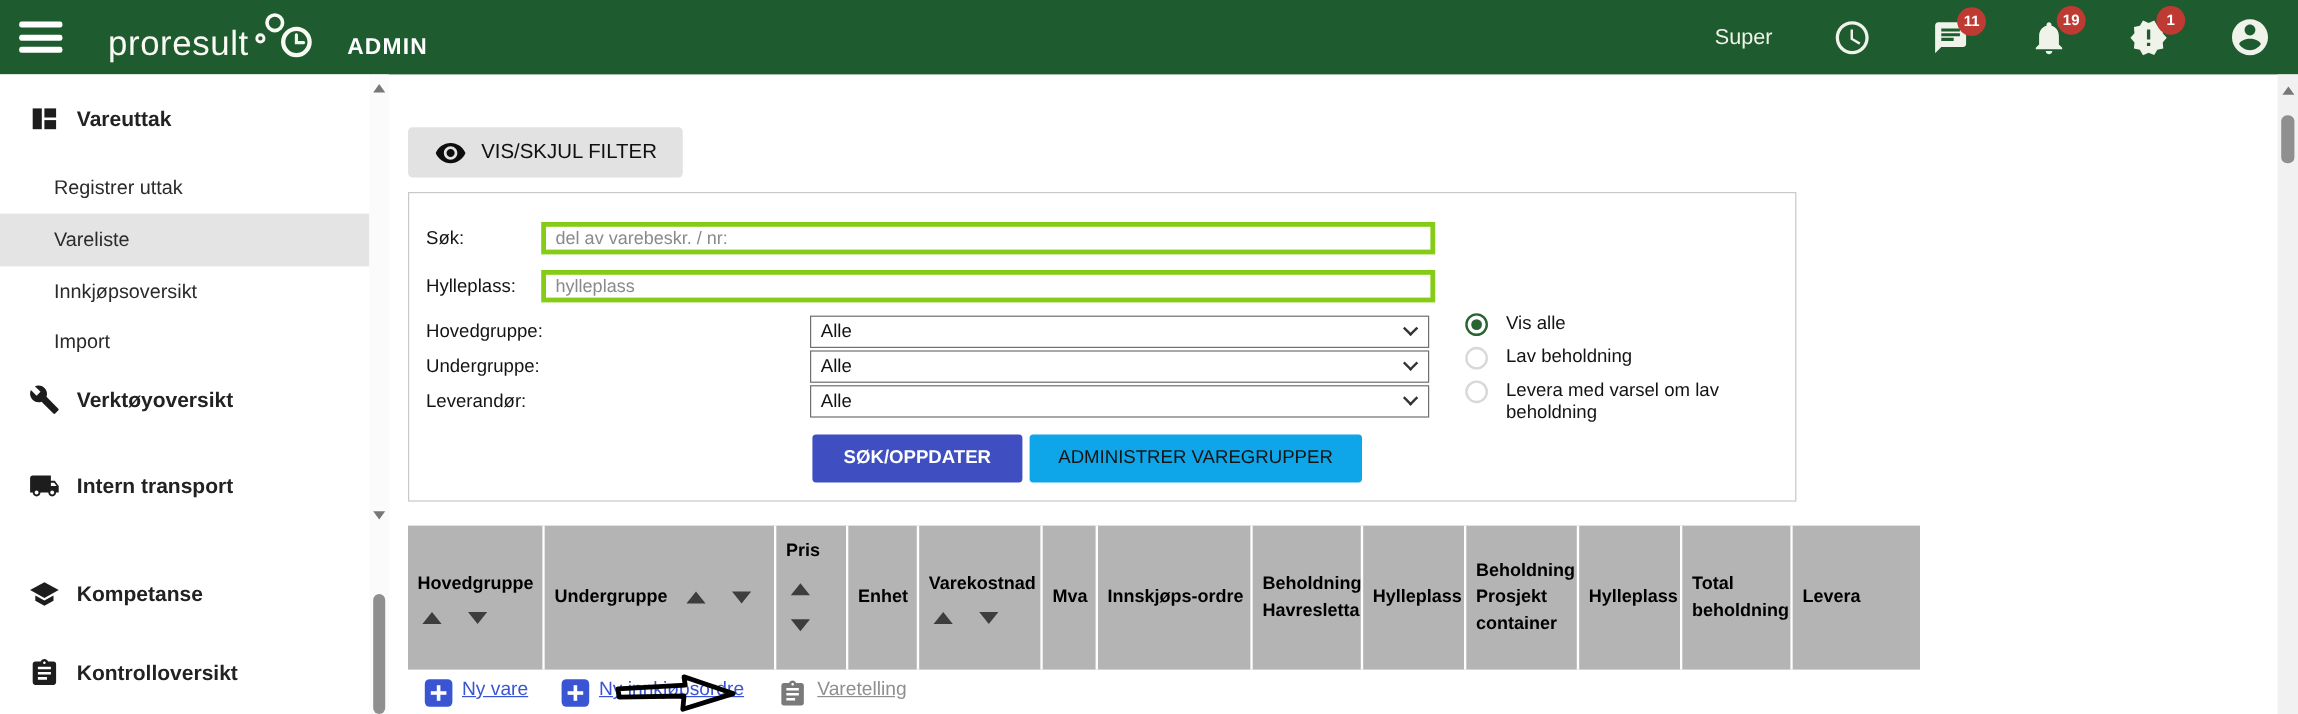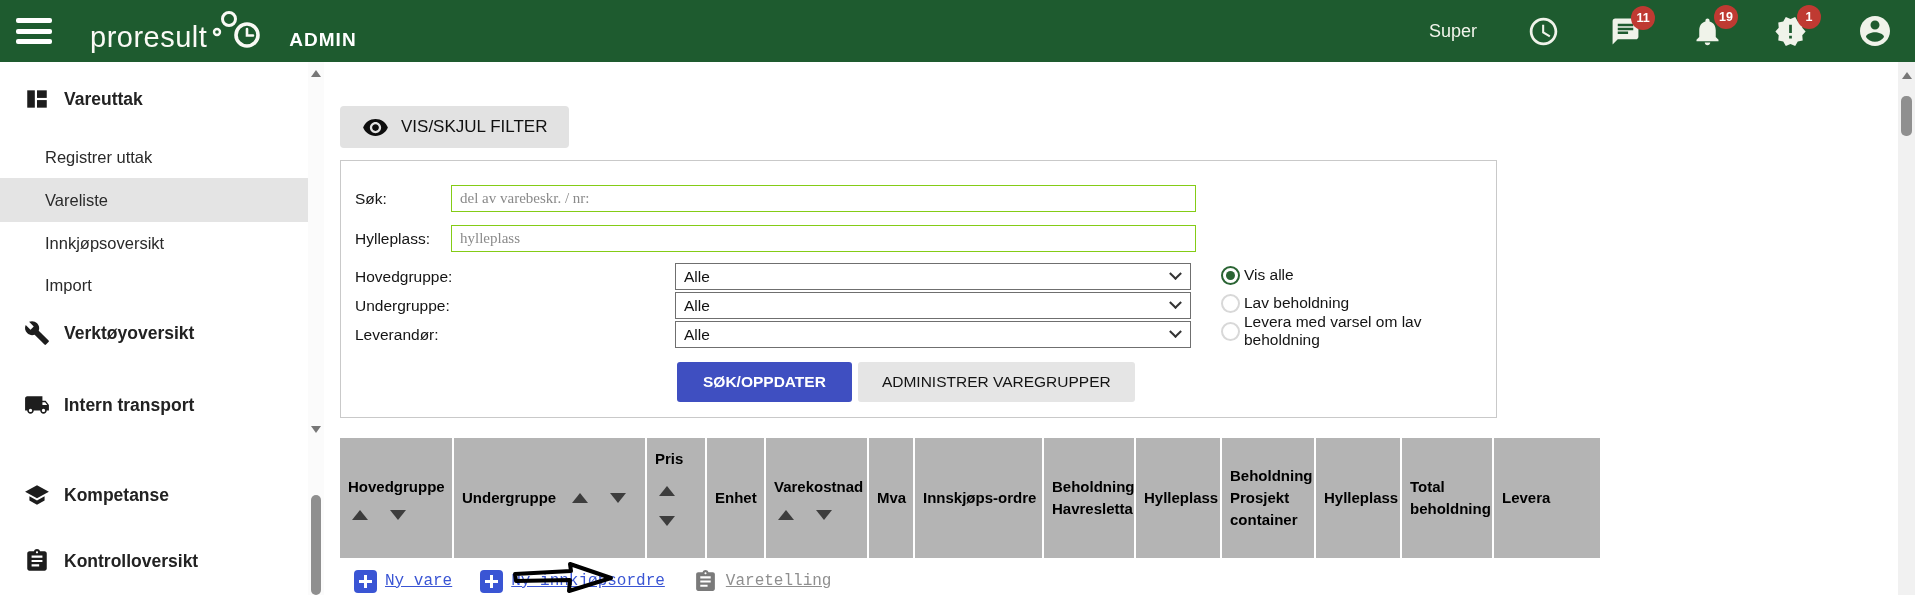--- a/index.html
+++ b/index.html
@@ -48,40 +48,40 @@
                    display:flex; align-items:center; gap:12px; padding:0 22px; cursor:pointer;
                    font-family:"Liberation Sans", sans-serif; font-size:17px; color:#101010; }
   .filter-toggle svg { color:#0d0d0d; }
 
   .filter-panel { position:relative; margin-top:12px; width:1157px; height:258px;
                   border:1px solid #c9c9c9; background:#fff; padding:24px 0 0 14px; }
   .frow { display:flex; align-items:center; margin-bottom:13px; }
   .frow.tight { margin-bottom:2px; }
   .flabel { font-size:15.5px; color:#141414; }
   .flabel.w96 { width:96px; } .flabel.w320 { width:320px; }
-  .ftext { width:745px; height:27px; border:1px solid #84cc16; padding:0 8px; font-size:15px;
-           font-family:Liberation Serif, serif; color:#222; }
+  .ftext { width:745px; height:27px; border:4px solid #84cc16; padding:0 8px; font-size:15px;
+           font-family:Liberation Sans, sans-serif; color:#222; }
   .ftext::placeholder { color:#8a8a8a; opacity:1; }
   .fselect { width:516px; height:27px; border:1px solid #6f6f6f; background:#fff; display:flex;
              align-items:center; justify-content:space-between; padding:0 10px 0 8px; font-size:15.5px;
              cursor:pointer; color:#111; }
   .chev { width:9px; height:9px; border-right:2.5px solid #333; border-bottom:2.5px solid #333;
           transform:rotate(45deg) translate(-2px,-2px); }
   .radio-group { position:absolute; left:880px; top:100px; }
-  .radio-row { display:flex; align-items:center; gap:4px; height:28px; }
+  .radio-row { display:flex; gap:15px; height:28px; }
   .radio { width:19px; height:19px; border-radius:50%; background:#fff; flex:0 0 auto;
            display:flex; align-items:center; justify-content:center; cursor:pointer; }
   .radio.on { border:2px solid #2a6433; }
   .radio.on i { display:block; width:9px; height:9px; border-radius:50%; background:#2a6433; }
   .radio.off { border:2px solid #d8d8d8; }
   .radio-label { font-size:15.5px; color:#141414; }
   .btn-row { margin-left:322px; margin-top:14px; display:flex; }
   .btn-primary { height:40px; padding:0 26px; background:#3f4fc1; color:#fff; border:none; border-radius:3px;
                  font-family:"Liberation Sans", sans-serif; font-size:15.5px; font-weight:bold; cursor:pointer; }
-  .btn-secondary { height:40px; padding:0 24px; background:#e5e5e5; color:#141414; border:none; border-radius:3px;
+  .btn-secondary { height:40px; padding:0 24px; background:#0ea5e9; color:#141414; border:none; border-radius:3px;
                    font-family:"Liberation Sans", sans-serif; font-size:15.5px; margin-left:6px; cursor:pointer; }
 
   
   .thead { margin-top:20px; width:1558px; height:120px; display:flex; }
   .th { background:#b4b4b4; border-right:2px solid #fff; height:120px; padding:0 5px 0 8px;
         display:flex; flex-direction:column; justify-content:center; font-size:15px; font-weight:bold;
         color:#000; line-height:1.45; overflow:hidden; }
   .th:last-child { border-right:none; }
   .th .inline-wrap { display:flex; align-items:center; }
   .tri { width:0; height:0; display:inline-block; cursor:pointer; }
@@ -89,21 +89,21 @@
   .tri.down { border-left:8px solid transparent; border-right:8px solid transparent; border-top:10px solid #3d3d3d; }
   .arrows-below { display:flex; gap:22px; margin-top:12px; padding-left:4px; }
   .th.stacked { justify-content:flex-start; padding-top:10px; }
   .th.stacked .tri { margin-left:4px; }
   .th.stacked .tri.up { margin-top:16px; }
   .th.stacked .tri.down { margin-top:20px; }
   .inline-wrap .tri.up { margin-left:16px; }
   .inline-wrap .tri.down { margin-left:22px; }
 
   
-  .actions { position:relative; margin-top:8px; height:30px; display:flex; align-items:center; padding-left:14px;font-family:Liberation Mono, monospace; }
+  .actions { position:relative; margin-top:8px; height:30px; display:flex; padding-left:14px; }
   .plus-btn { position:relative; width:23px; height:23px; background:#3a55d4; border-radius:4px;
               display:inline-block; margin-right:8px; cursor:pointer; flex:0 0 auto; }
   .plus-btn::before { content:""; position:absolute; left:5px; top:10px; width:13px; height:3px; background:#fff; }
   .plus-btn::after { content:""; position:absolute; left:10px; top:5px; width:3px; height:13px; background:#fff; }
   .action-link { font-size:16px; color:#3a55d4; text-decoration:underline; cursor:pointer; }
   .action-link.gray { color:#8f8f8f; }
   .ml28 { margin-left:28px; }
   .clip-ico { color:#7a7a7a; margin-right:8px; flex:0 0 auto; }
   .annot-arrow { position:absolute; left:172px; top:-7px; z-index:5; pointer-events:none; }
 </style>

